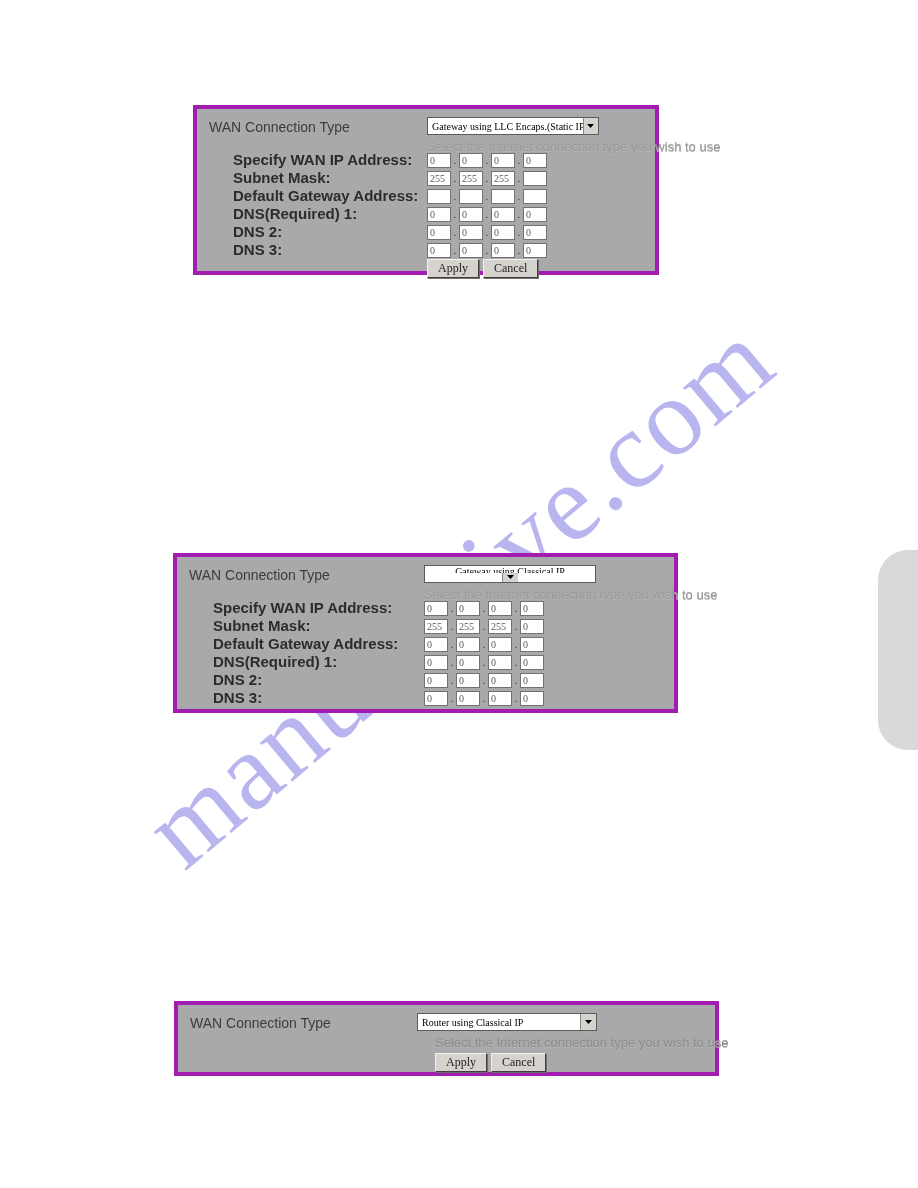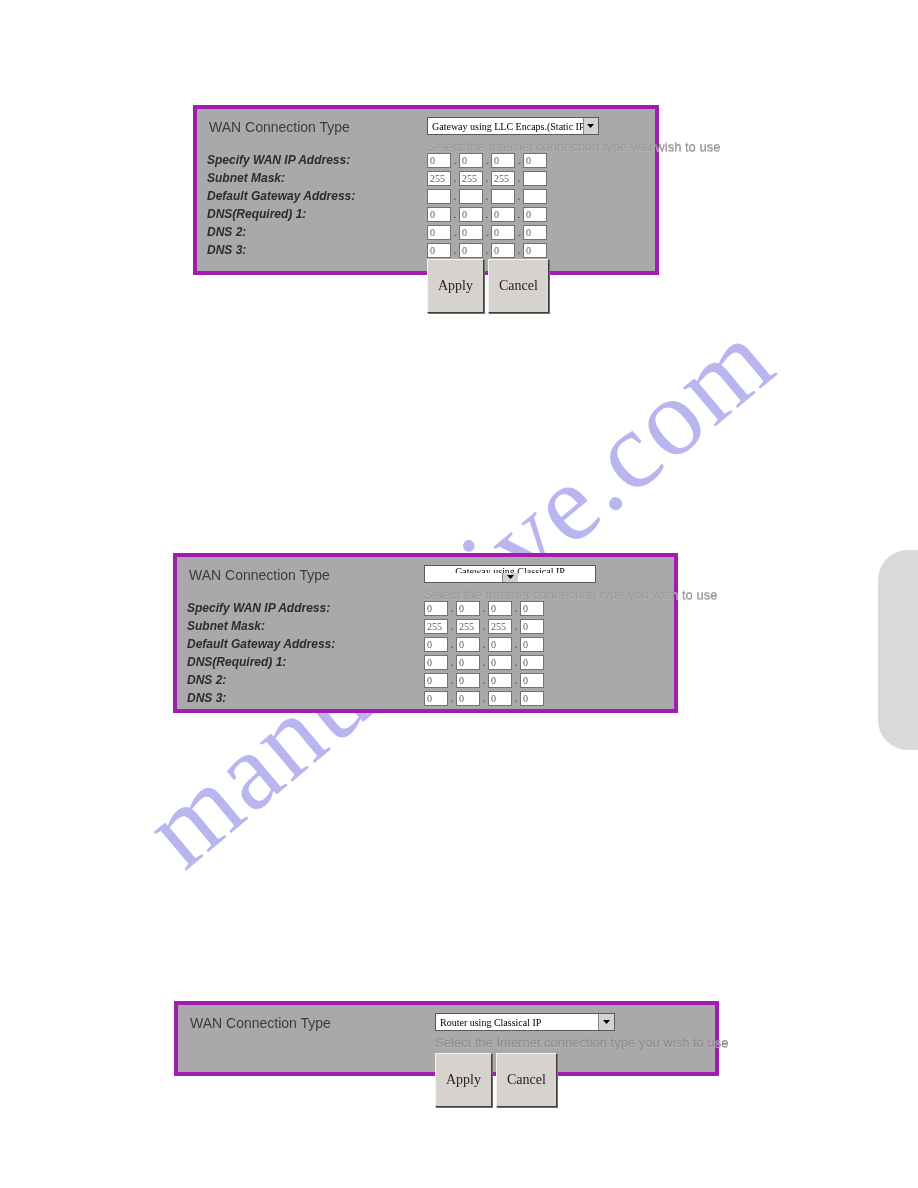--- a/index.html
+++ b/index.html
@@ -71,27 +71,26 @@
     height: 100%;
     background: #d6d3ce;
     border-left: 1px solid #888;
     display: flex;
     align-items: center;
     justify-content: center;
   }
   .select-arrow svg { display: block; }
   .labels-col {
     position: absolute;
-    left: 10px;
+    left: 36px;
     top: 42px;
     color: #2c2c2c;
-    font-size: 12px;
+    font-size: 15px;
     font-weight: bold;
     line-height: 18px;
-    font-style: italic;
   }
   .labels-col div { height: 18px; }
   .ip-grid {
     position: absolute;
     left: 230px;
     top: 42px;
   }
   .ip-row {
     height: 18px;
     display: flex;
@@ -119,24 +118,24 @@
     position: absolute;
     left: 230px;
     display: flex;
     gap: 4px;
   }
   .btn {
     background: #d6d3ce;
     border: 1px solid #403f3e;
     border-top-color: #f4f2ee;
     border-left-color: #f4f2ee;
-    font-size: 14px;
+    font-size: 12px;
     font-family: "Times New Roman", serif;
     color: #1e1e1e;
-    padding: 18px 10px;
+    padding: 1px 10px;
     box-shadow: 1px 1px 0 #6f6f6f;
   }
   .side-tab {
     position: absolute;
     right: 0;
     top: 550px;
     width: 40px;
     height: 200px;
     background: #d9d9d9;
     border-top-left-radius: 30px;
@@ -319,21 +318,21 @@
             <div class="dot">.</div>
             <div class="ip-cell">0</div>
           </div>
       </div>
     </div>
   </div>
 
   <div class="panel" style="left:174px; top:1001px; width:545px; height:75px;">
     <div class="panel-inner">
       <div class="section-title">WAN Connection Type</div>
-      <div class="select-box" style="left:257px; width:180px;">
+      <div class="select-box" style="left:239px; width:180px;">
         <div class="select-text">Router using Classical IP</div>
         <div class="select-arrow">
           <svg width="7" height="4">
               <polygon points="0,0 7,0 3.5,4" fill="#000"></polygon>
             </svg>
         </div>
       </div>
       <div class="subtext" style="left:257px; color:#8c8c8e;">Select the Internet connection type you wish to use</div>
       <div class="btn-row" style="left:257px; top:48px;">
         <div class="btn">Apply</div>

